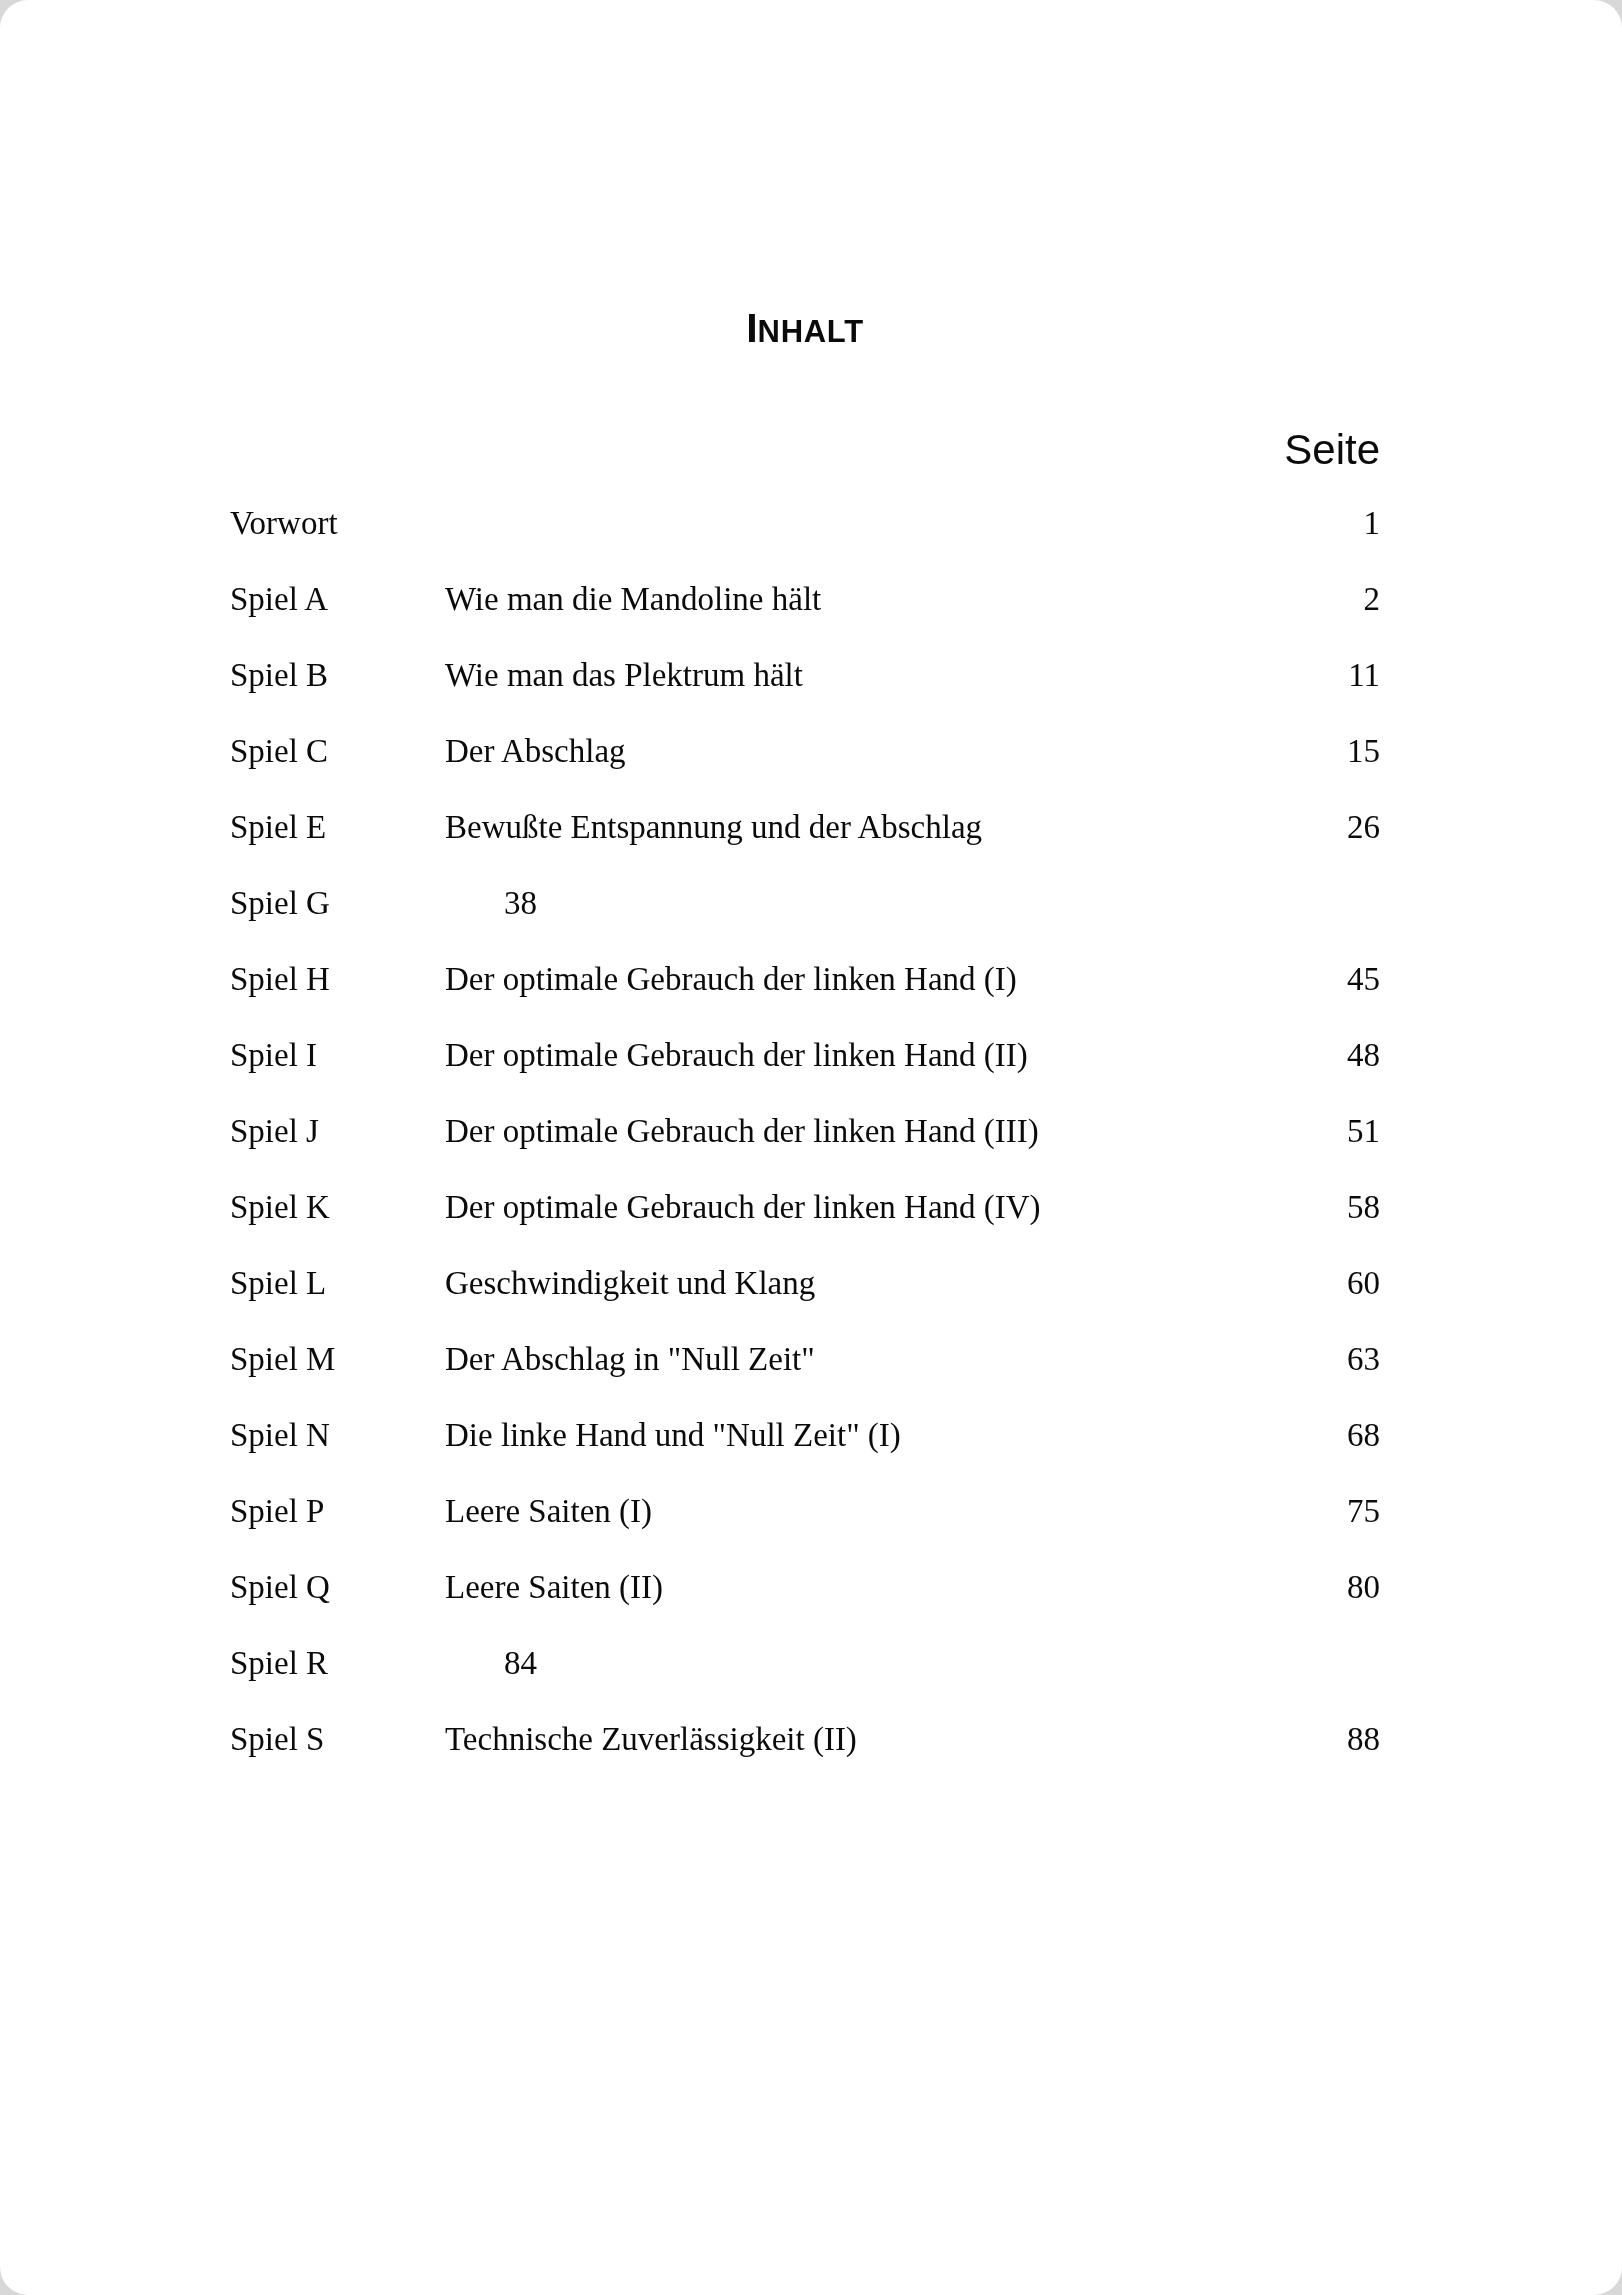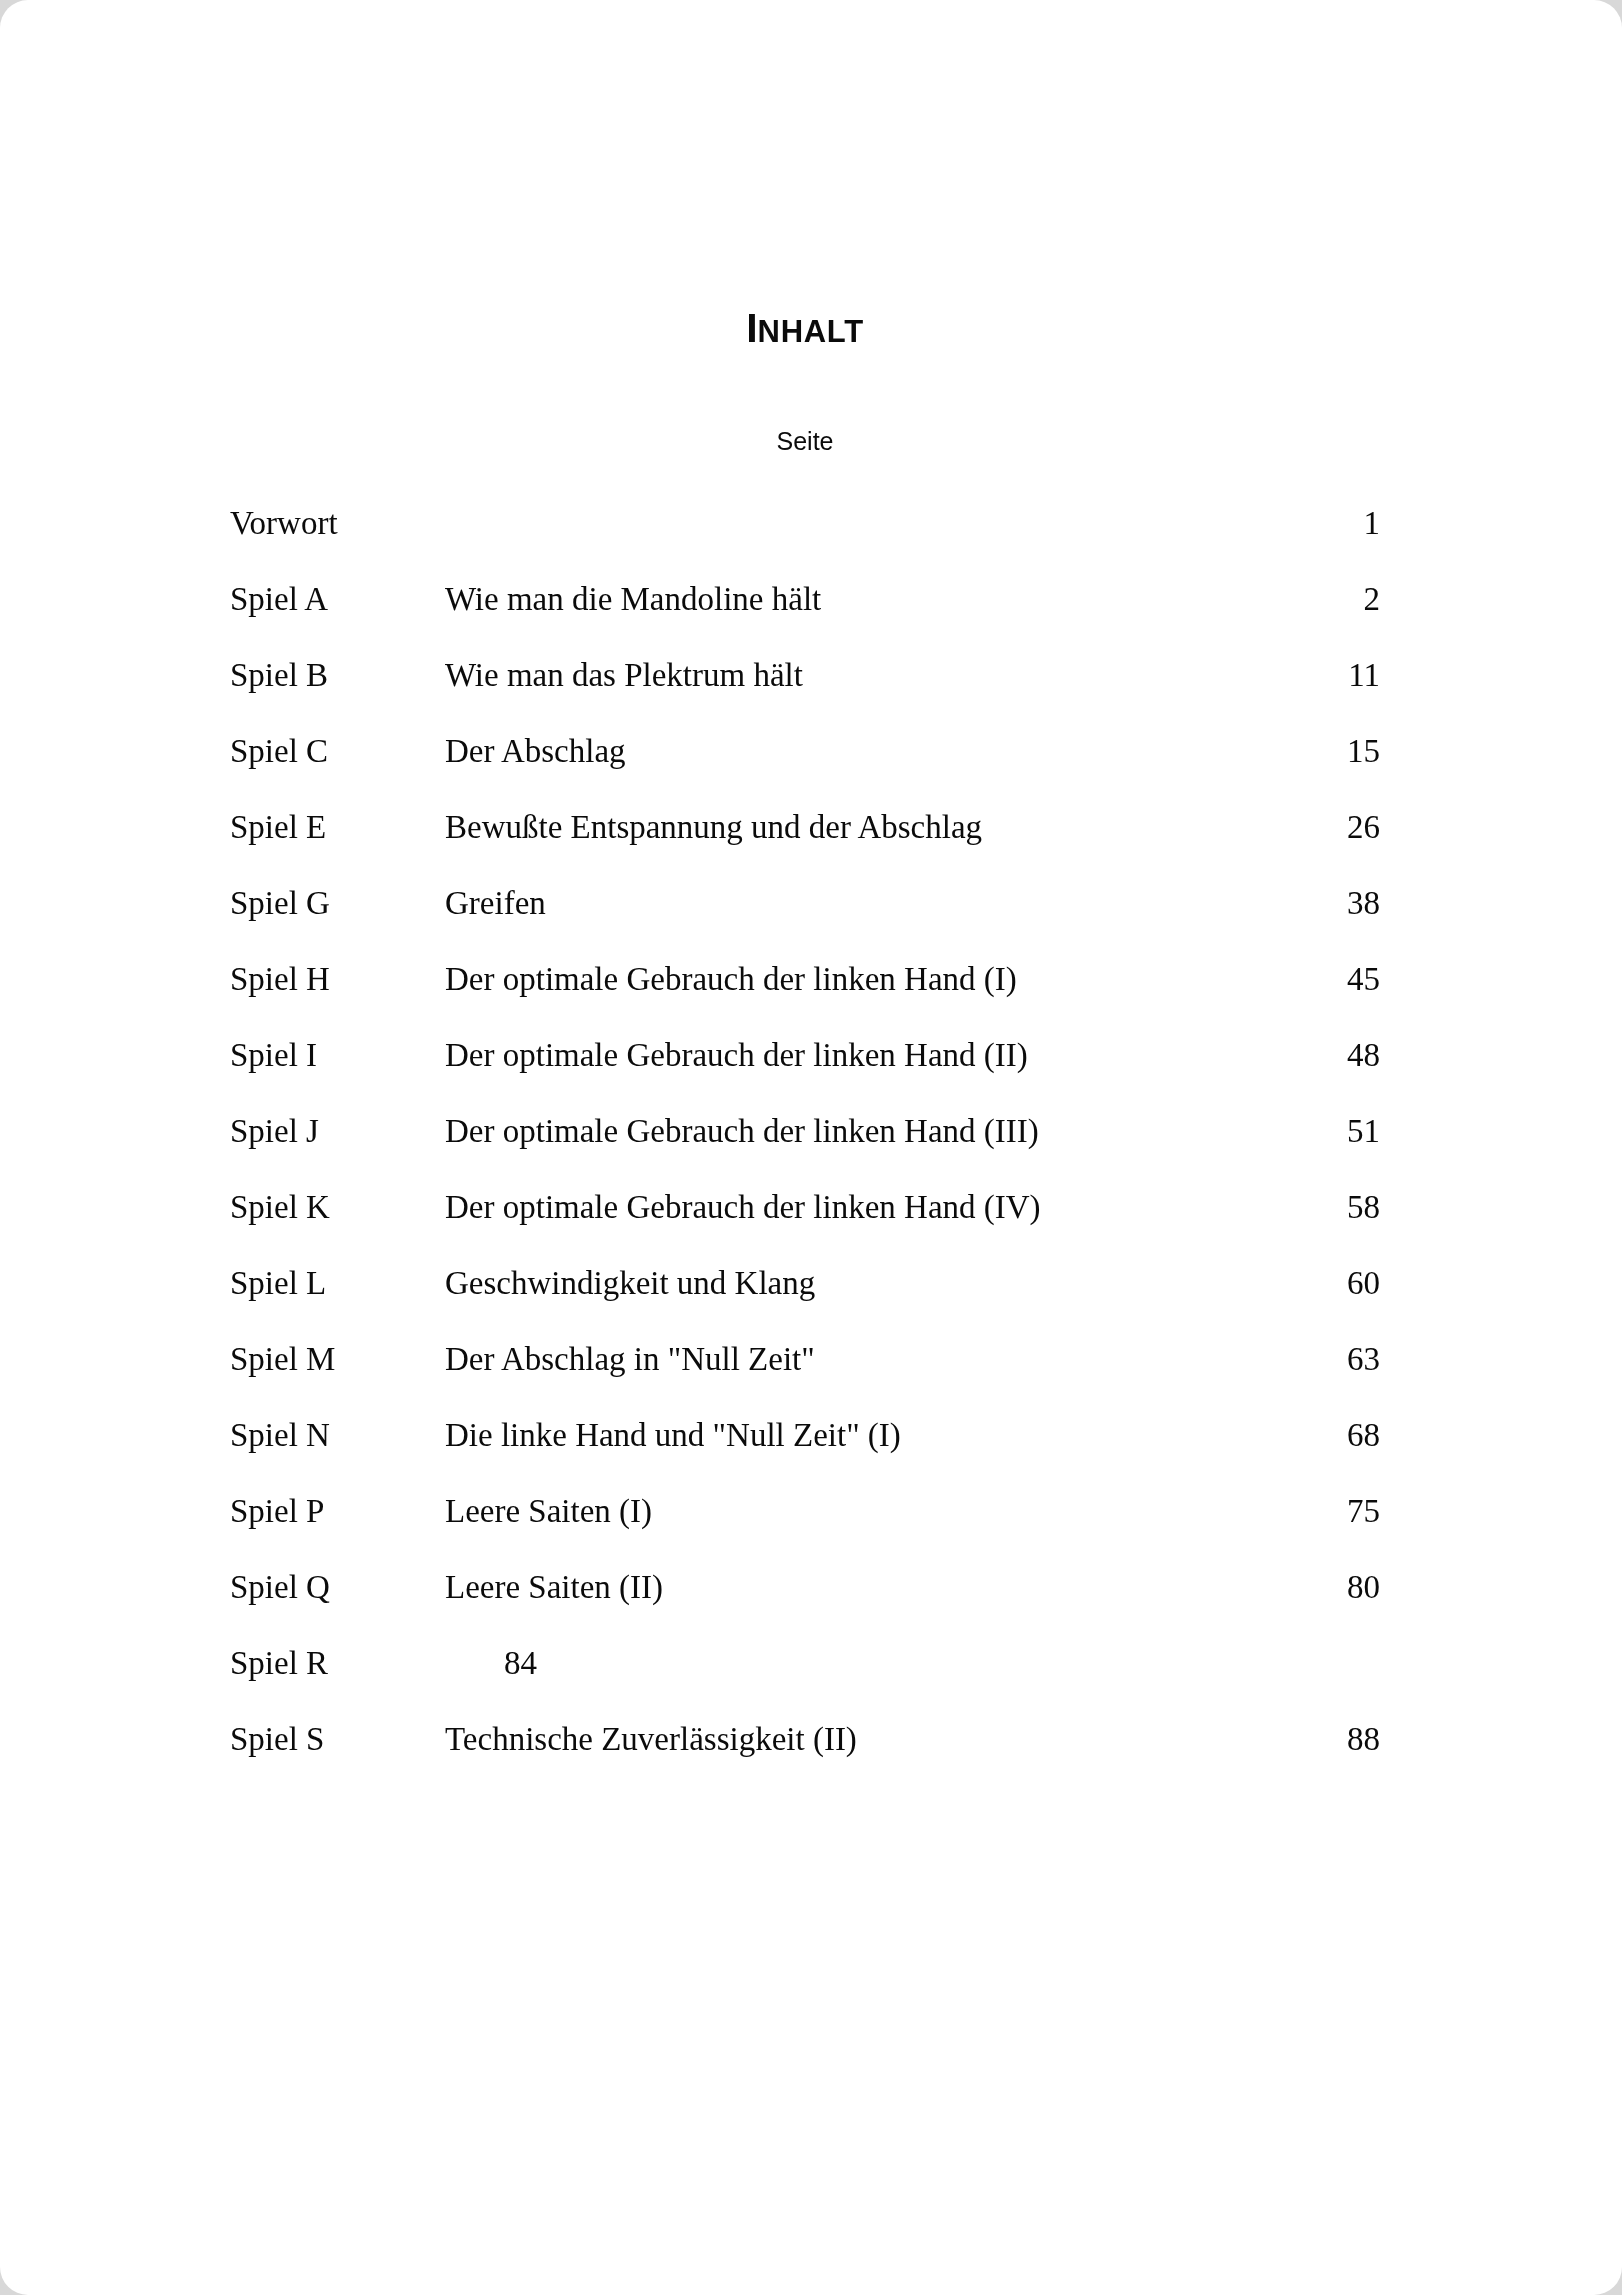--- a/index.html
+++ b/index.html
@@ -41,22 +41,22 @@
   }
   .doc-title .rest {
     font-size: 31px;
     letter-spacing: 0.7px;
   }
   .column-header {
     position: absolute;
     top: 429px;
     left: 0;
     width: 100%;
-    text-align: center;
-    font-size: 25px;
+    text-align: right;
+    font-size: 42px;
     line-height: 1;
   }
   .toc-rows {
     position: absolute;
     top: 486px;
     left: 0;
     width: 100%;
   }
   .toc-row {
     display: flex;
@@ -119,21 +119,20 @@
 
   <div class="toc-row">
     <span class="label">Spiel E</span>
     <span class="title">Bewußte Entspannung und der Abschlag</span>
     <span class="page-num">26</span>
   </div>
 
 
   <div class="toc-row">
     <span class="label">Spiel G</span>
-    <span class="title">Greifen</span>
     <span class="page-num">38</span>
   </div>
 
   <div class="toc-row">
     <span class="label">Spiel H</span>
     <span class="title">Der optimale Gebrauch der linken Hand (I)</span>
     <span class="page-num">45</span>
   </div>
 
   <div class="toc-row">

